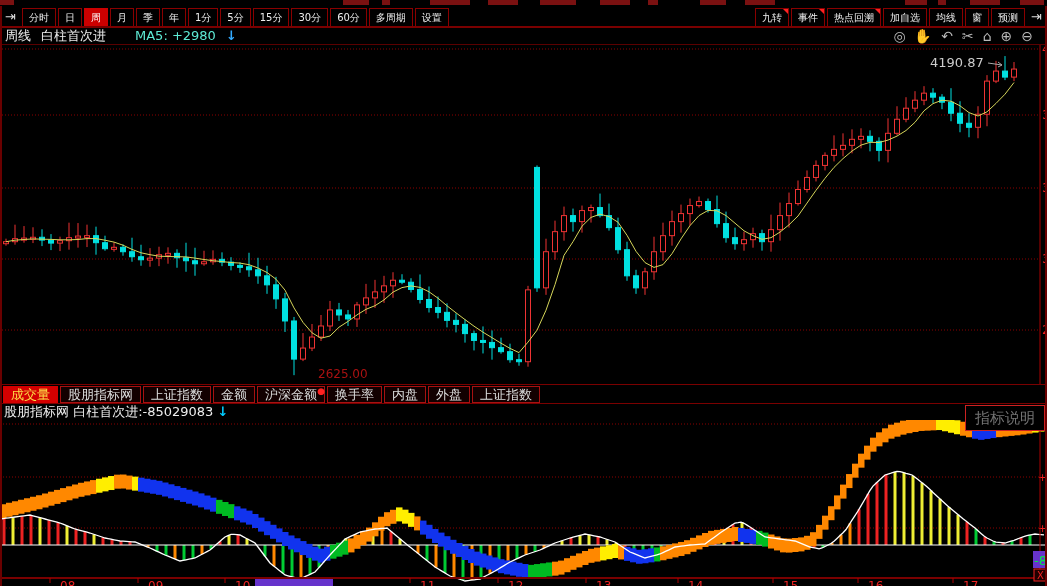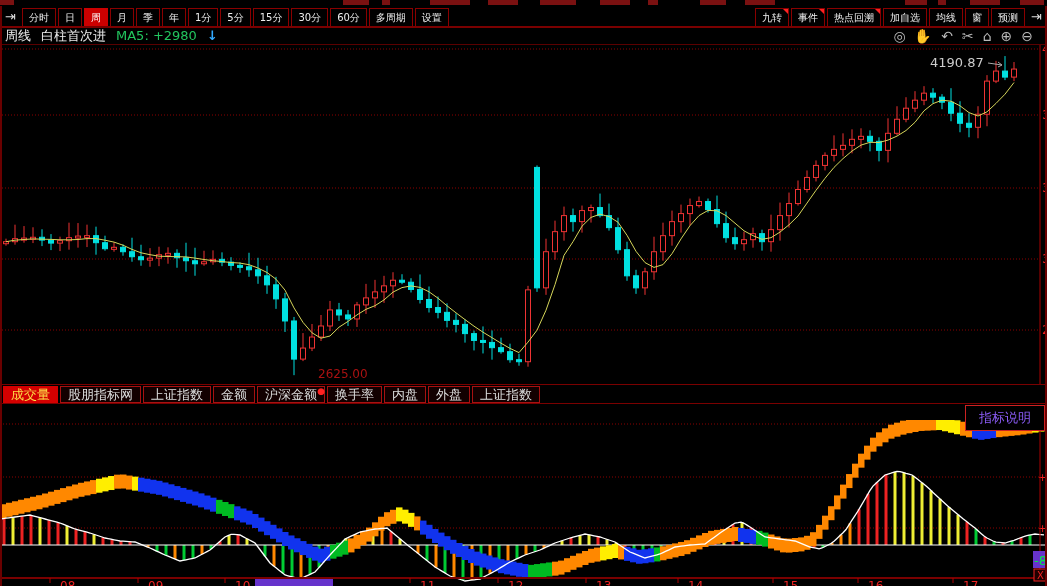--- a/index.html
+++ b/index.html
@@ -15,40 +15,40 @@
   .tb-btn.active{background:#cc0000;color:#fff;border-color:#cc0000;}
   .tb-btn .corner{position:absolute;right:0;top:0;width:0;height:0;
     border-top:5px solid #ff2222;border-left:5px solid transparent;}
   .tb-icon{color:#ddd;font-size:13px;padding:0 5px;}
   #line-top{position:absolute;left:0;top:26px;width:1047px;height:2px;background:#7a0000;}
   
   #chart-title{position:absolute;left:0;top:28px;width:1047px;height:16px;display:flex;
     justify-content:space-between;align-items:center;background:#000;font-size:13px;line-height:16px;}
   #chart-title .lhs{padding-left:5px;display:flex;gap:10px;align-items:center;}
   #chart-title .white{color:#eee;}
-  #chart-title .yellow{color:#22c55e;}
+  #chart-title .yellow{color:#5eead4;margin-left:19px;}
   #chart-title .blue-arrow{color:#33aaff;font-weight:bold;}
   #chart-title .rhs{display:flex;gap:9px;padding-right:14px;color:#b9b9b9;font-size:14px;}
   #line-title{position:absolute;left:0;top:44px;width:1047px;height:1px;background:#5a0000;}
   svg{position:absolute;left:0;display:block;}
   #main-svg{top:45px;}
   #ind-svg{top:420px;}
   
   #tab-row{position:absolute;left:0;top:384px;width:1047px;height:20px;background:#000;
     border-top:1px solid #7a0000;border-bottom:1px solid #7a0000;display:flex;align-items:center;padding-left:2px;box-sizing:border-box;}
   .tab{position:relative;margin:0 1px;padding:0 7px;border:1px solid #a81111;color:#ddd;
     font-size:13px;line-height:15px;white-space:nowrap;background:#120000;cursor:default;}
   .tab.active{background:#d40000;color:#fde047;border-color:#d40000;}
   .tab .dot{position:absolute;right:-1px;top:-3px;color:#ff2222;font-size:9px;}
   
   #ind-header{position:absolute;left:0;top:404px;width:1047px;height:16px;background:#000;
     font-size:13px;line-height:16px;color:#eee;padding-left:4px;box-sizing:border-box;}
   #ind-header .cyan-arrow{color:#00ccff;font-weight:bold;}
   #ind-help{position:absolute;left:965px;top:405px;width:78px;height:24px;background:#000;
-    border:1px solid #cc2222;color:#8b5cf6;font-size:13px;text-align:center;line-height:24px;z-index:5;cursor:default;}
+    border:1px solid #cc2222;color:#737373;font-size:15px;text-align:center;line-height:24px;z-index:5;cursor:default;}
   .vborder{position:absolute;top:6px;height:580px;width:2px;background:#6a0000;}
 </style>
 </head>
 <body>
 
 <div id="app">
   <div id="frags">
       <span class="frag" style="left: 0px; width: 14px;"></span>
       <span class="frag" style="left: 343px; width: 26px;"></span>
       <span class="frag" style="left: 382px; width: 8px;"></span>
@@ -345,20 +345,26 @@
       <span class="tab">股朋指标网</span>
       <span class="tab">上证指数</span>
       <span class="tab">金额</span>
       <span class="tab">沪深金额<span class="dot">●</span></span>
       <span class="tab">换手率</span>
       <span class="tab">内盘</span>
       <span class="tab">外盘</span>
       <span class="tab">上证指数</span>
     </div>
 
+  <div id="ind-header">
+    <span>股朋指标网</span>
+    <span> </span>
+    <span>白柱首次进:-85029083</span>
+    <span class="cyan-arrow">↓</span>
+  </div>
   <div id="ind-help">指标说明</div>
 
   <svg id="ind-svg" width="1047" height="166">
       <line x1="0" y1="4" x2="1040" y2="4" stroke="#8b0000" stroke-width="1" stroke-dasharray="1,2"></line>
       <text x="1038" y="8" fill="#ee2222" font-size="11">+5</text>
       <line x1="0" y1="57" x2="1040" y2="57" stroke="#8b0000" stroke-width="1" stroke-dasharray="1,2"></line>
       <text x="1038" y="61" fill="#ee2222" font-size="11">+3</text>
       <line x1="0" y1="108" x2="1040" y2="108" stroke="#8b0000" stroke-width="1" stroke-dasharray="1,2"></line>
       <text x="1038" y="112" fill="#ee2222" font-size="11">+1</text>
       <line x1="4" y1="125" x2="4" y2="98.46666666666667" stroke="#ee2222" stroke-width="3"></line>

